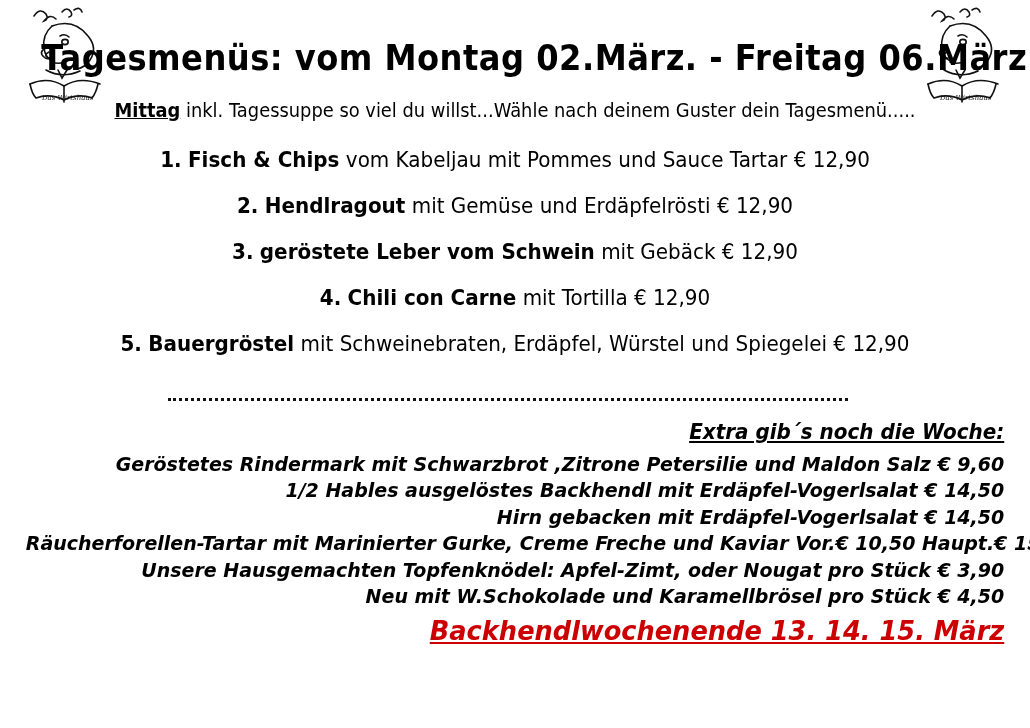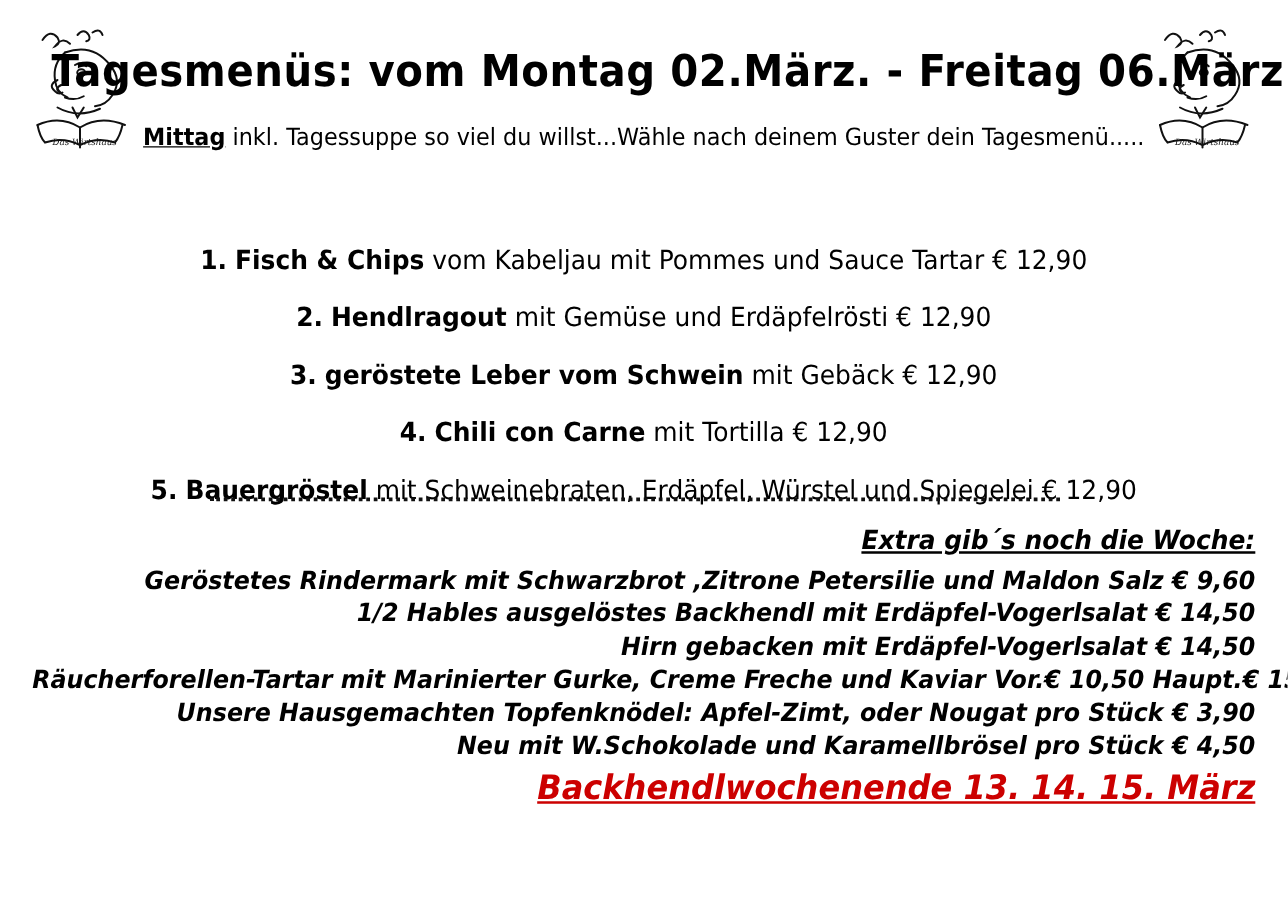--- a/index.html
+++ b/index.html
@@ -18,21 +18,21 @@
   .page {
     position: relative;
     width: 1030px;
     height: 728px;
     box-sizing: border-box;
   }
 
   
   .logo {
     position: absolute;
-    top: 16px;
+    top: 0;
     width: 100px;
     height: 110px;
   }
   .logo.left { left: 16px; }
   .logo.right { right: 16px; }
   .logo svg { display: block; width: 100%; height: 100%; }
 
   
   .title {
     position: absolute;
@@ -62,21 +62,20 @@
     font-weight: bold;
     text-decoration: underline;
   }
 
   
   .lunch {
     position: absolute;
     top: 150px;
     left: 0;
     width: 1030px;
-    margin-top: 48px;
   }
   .lunch-item {
     text-align: center;
     font-size: 21px;
     line-height: 1.0;
     margin-bottom: 25px;
     white-space: nowrap;
     font-family: "DejaVu Sans", "Liberation Sans", sans-serif;
     transform: scaleX(0.95);
   }

